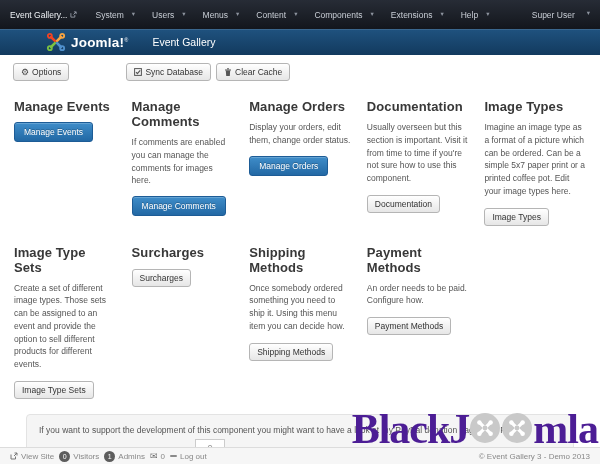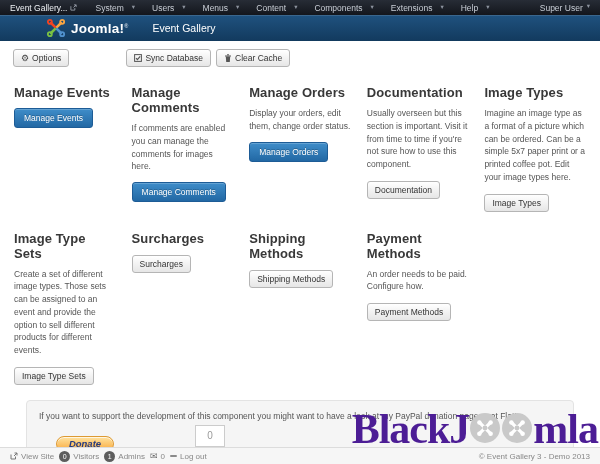--- a/index.html
+++ b/index.html
@@ -1,27 +1,27 @@
 <!DOCTYPE html>
 <html><head>
 <meta charset="utf-8">
 <style>
   * { box-sizing: border-box; }
   html,body { margin:0; padding:0; }
   body { width:600px; height:464px; font-family:"Liberation Sans",sans-serif; background:#fff; overflow:hidden; }
   #app { position:relative; width:600px; height:464px; background:#fff; overflow:hidden; }
 
   
-  .topbar { height:15px; background:linear-gradient(#272c36,#13161c); display:flex; align-items:center;
+  .topbar { height:29px; background:linear-gradient(#272c36,#13161c); display:flex; align-items:center;
             padding:0 10px; color:#c9ced6; font-size:8.5px; }
   .topbar .brand { color:#eef1f5; display:flex; align-items:center; gap:3px; margin-right:18px; cursor:pointer; }
   .topbar .menus { display:flex; gap:17px; flex:1; }
   .menu-item { display:flex; align-items:center; gap:8px; cursor:pointer; white-space:nowrap; }
   .caret { font-size:6.5px; color:#8d939e; line-height:1; }
-  .user-menu { display:flex; gap:4px; cursor:pointer;margin-left:15px; }
+  .user-menu { display:flex; gap:12px; cursor:pointer;margin-left:15px; }
 
   
   .jbar { height:26px; background:linear-gradient(#1f527f,#123a5e); box-shadow:inset 0 1px 0 rgba(255,255,255,.12);
           display:flex; align-items:center; padding-left:46px; }
   .jlogo { display:flex; align-items:center; gap:5px; }
   .jlogo-text { color:#fff; font-size:13.5px; font-weight:bold; letter-spacing:.2px; }
   .jreg { color:#cfd9e4; font-size:5.5px; vertical-align:super; }
   .page-title { color:#fff; font-size:10.5px; margin-left:24px; }
 
   
@@ -212,20 +212,21 @@
         <p>Create a set of different image types. Those sets can be assigned to an event and provide the option to sell different products for different events.</p>
         <button class="btn">Image Type Sets</button>
       </div>
 
       <div class="card">
         <h2>Surcharges</h2>
         <button class="btn">Surcharges</button>
       </div>
       <div class="card">
         <h2>Shipping Methods</h2>
+        <p>Once somebody ordered something you need to ship it. Using this menu item you can decide how.</p>
         <button class="btn">Shipping Methods</button>
       </div>
       <div class="card">
         <h2>Payment Methods</h2>
         <p>An order needs to be paid. Configure how.</p>
         <button class="btn">Payment Methods</button>
       </div>
     </div>
 
     <div class="support-box">

